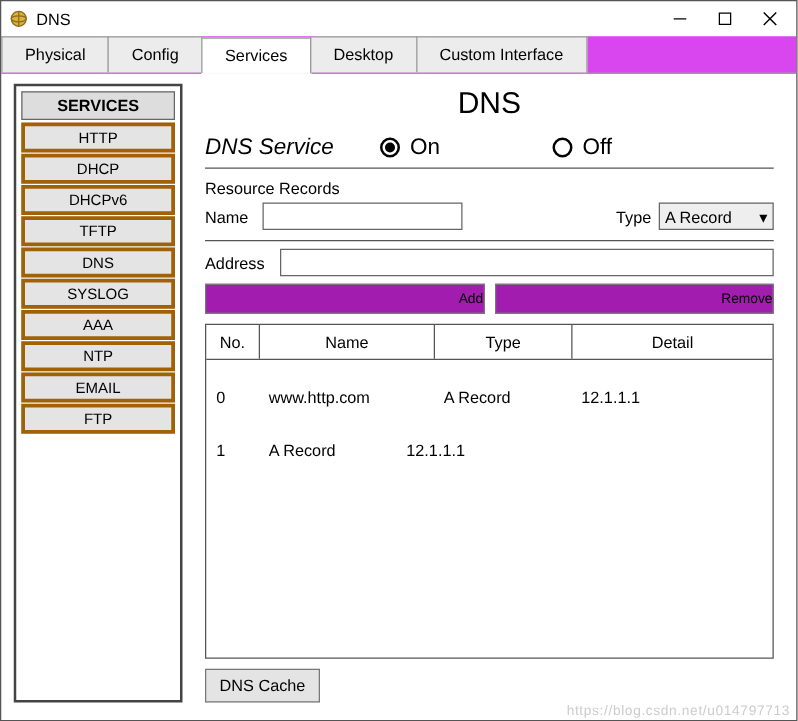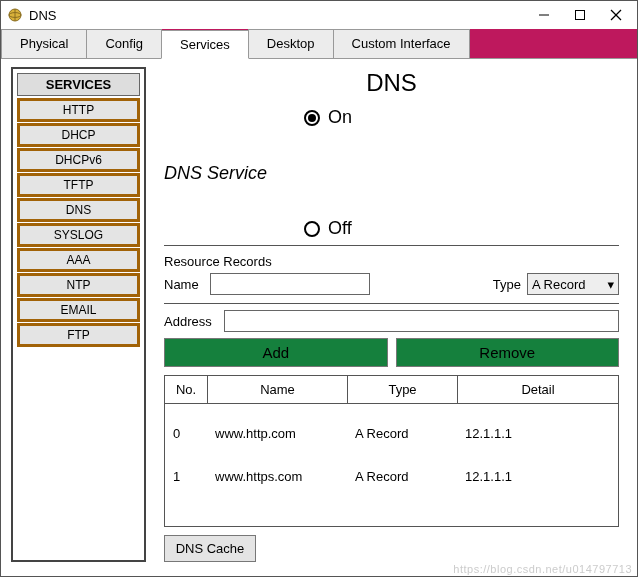--- a/index.html
+++ b/index.html
@@ -3,42 +3,42 @@
 <meta charset="utf-8">
 <style>
   * { box-sizing: border-box; font-family: Arial, Helvetica, sans-serif; }
   body { margin: 0; background: #fff; }
   .window { width: 638px; height: 577px; border: 1px solid #555; display: flex; flex-direction: column; }
   .titlebar { height: 28px; display: flex; align-items: center; padding: 0 6px; }
   .titlebar .icon { width: 16px; height: 16px; margin-right: 6px; }
   .titlebar .title { font-size: 13px; flex: 1; }
   .win-controls { display: flex; gap: 22px; margin-right: 8px; }
   .win-ctl { width: 14px; height: 14px; display: flex; align-items: center; justify-content: center; cursor: default; }
-  .tabstrip { display: flex; border-bottom: 1px solid #999; background: #be185d; }
+  .tabstrip { display: flex; border-bottom: 1px solid #999; background: #d946ef; }
   .tab { padding: 6px 18px; font-size: 13px; border: 1px solid #999; border-bottom: none; background: #ececec; margin-right: -1px; cursor: default; }
   .tab.active { background: #fff; border-bottom: 1px solid #fff; position: relative; top: 1px; }
   .body { flex: 1; display: flex; padding: 8px 10px 14px 10px; }
   .sidebar { width: 135px; border: 2px solid #444; padding: 4px; display: flex; flex-direction: column; gap: 0; }
   .sidebar-header { border: 1px solid #666; background: #ddd; font-weight: bold; font-size: 13px; text-align: center; padding: 3px 0; margin-bottom: 2px; }
   .sidebar-item { border: 3px solid #a16207; background: #e4e4e4; font-size: 12px; text-align: center; padding: 2px 0; margin-bottom: 1px; cursor: default; }
   .main { flex: 1; padding: 0 8px 0 18px; display: flex; flex-direction: column; }
   .page-title { font-size: 24px; text-align: center; margin: 2px 0 10px 0; }
   .svc-row { display: flex; align-items: center; font-size: 18px; border-bottom: 1px solid #555; padding-bottom: 6px; margin-bottom: 8px; }
   .svc-label { width: 140px; font-style: italic; }
-  .radio-group { display: flex; gap: 90px; flex-direction: column; }
+  .radio-group { display: flex; gap: 90px; }
   .radio-opt { display: flex; align-items: center; gap: 8px; }
   .radio { width: 16px; height: 16px; border: 2px solid #000; border-radius: 50%; display: inline-flex; align-items: center; justify-content: center; }
   .radio.filled::after { content: ""; width: 8px; height: 8px; background: #000; border-radius: 50%; }
   .rr-label { font-size: 13px; margin-bottom: 4px; }
   .row { display: flex; align-items: center; margin-bottom: 6px; }
   .row-b { border-bottom: 1px solid #555; padding-bottom: 8px; }
   .field-label { font-size: 13px; }
   input.text { border: 1px solid #666; height: 22px; font-size: 13px; padding: 0 4px; }
   .type-select { border: 1px solid #666; background: #eee; height: 22px; width: 92px; display: inline-flex; align-items: center; justify-content: space-between; padding: 0 4px; font-size: 13px; }
-  .btn { flex: 1; border: 1px solid #777; background: #15803d; font-size: 15px; padding: 5px 0; text-align: center; cursor: default; }
+  .btn { flex: 1; border: 1px solid #777; background: #a21caf; font-size: 11px; padding: 5px 0; text-align: right; cursor: default; }
   .btn-row { display: flex; gap: 8px; margin-bottom: 8px; }
   .table { flex: 1; border: 1px solid #555; display: flex; flex-direction: column; gap: 16px; }
   .thead, .trow { display: flex; font-size: 13px; }
   .thead { border-bottom: 1px solid #555; }
   .th, .td { padding: 6px 8px; }
   .c-no { width: 42px; }
   .c-name { width: 140px; }
   .c-type { width: 110px; }
   .c-detail { flex: 1; }
   .th { text-align: center; }
@@ -155,21 +155,20 @@
           <div class="th c-detail">Detail</div>
         </div>
         <div class="trow">
           <div class="td c-no">0</div>
           <div class="td c-name">www.http.com</div>
           <div class="td c-type">A Record</div>
           <div class="td c-detail">12.1.1.1</div>
         </div>
         <div class="trow">
           <div class="td c-no">1</div>
-          <div class="td c-name">www.https.com</div>
           <div class="td c-type">A Record</div>
           <div class="td c-detail">12.1.1.1</div>
         </div>
       </div>
 
       <div class="footer-btn">DNS Cache</div>
     </div>
 
   </div>
 </div>

